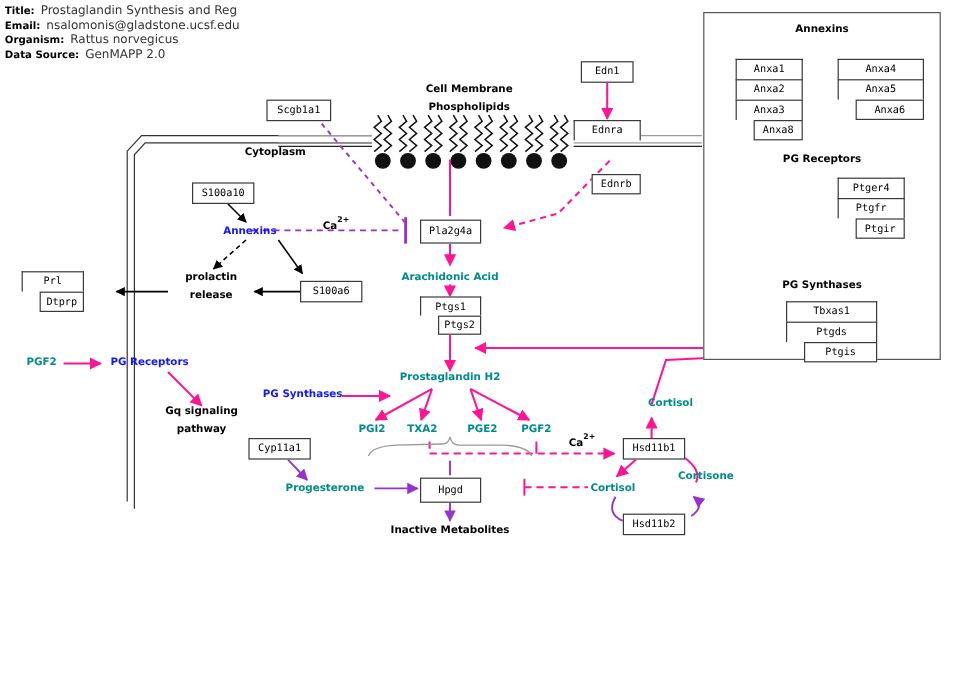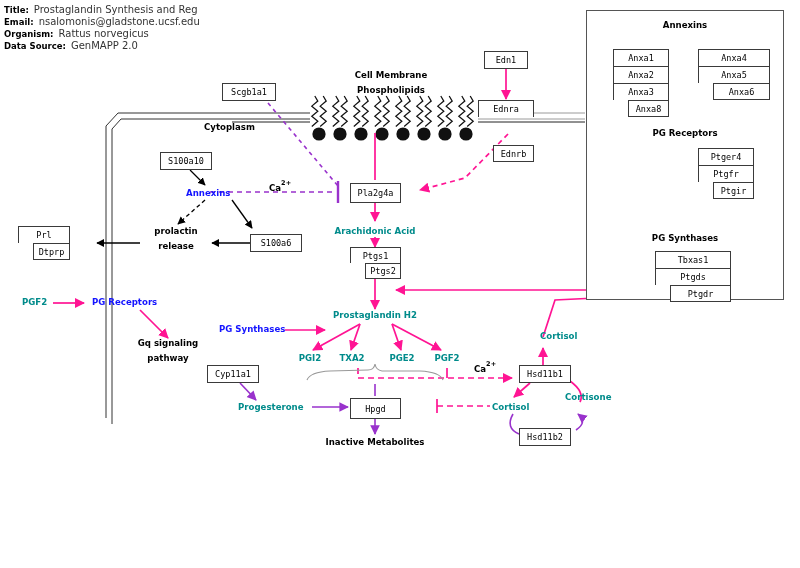--- a/index.html
+++ b/index.html
@@ -292,17 +292,17 @@
     <div class="abs gstack" style="left:111px;top:137px;width:56px;">
       <div class="gbox" style="height:17px;">Ptger4</div>
       <div class="gbox" style="height:17px;">Ptgfr</div>
       <div class="gbox" style="height:17px;">Ptgir</div>
     </div>
 
     <div class="abs legtitle" style="left:0;top:222px;width:196px;">PG Synthases</div>
     <div class="abs gstack" style="left:68px;top:240px;width:76px;">
       <div class="gbox" style="height:17px;">Tbxas1</div>
       <div class="gbox" style="height:17px;">Ptgds</div>
-      <div class="gbox" style="height:17px;">Ptgdr</div>
+      <div class="gbox" style="height:17px;">Ptgis</div>
     </div>
   </div>
 
 </div>
 
 </body></html>

